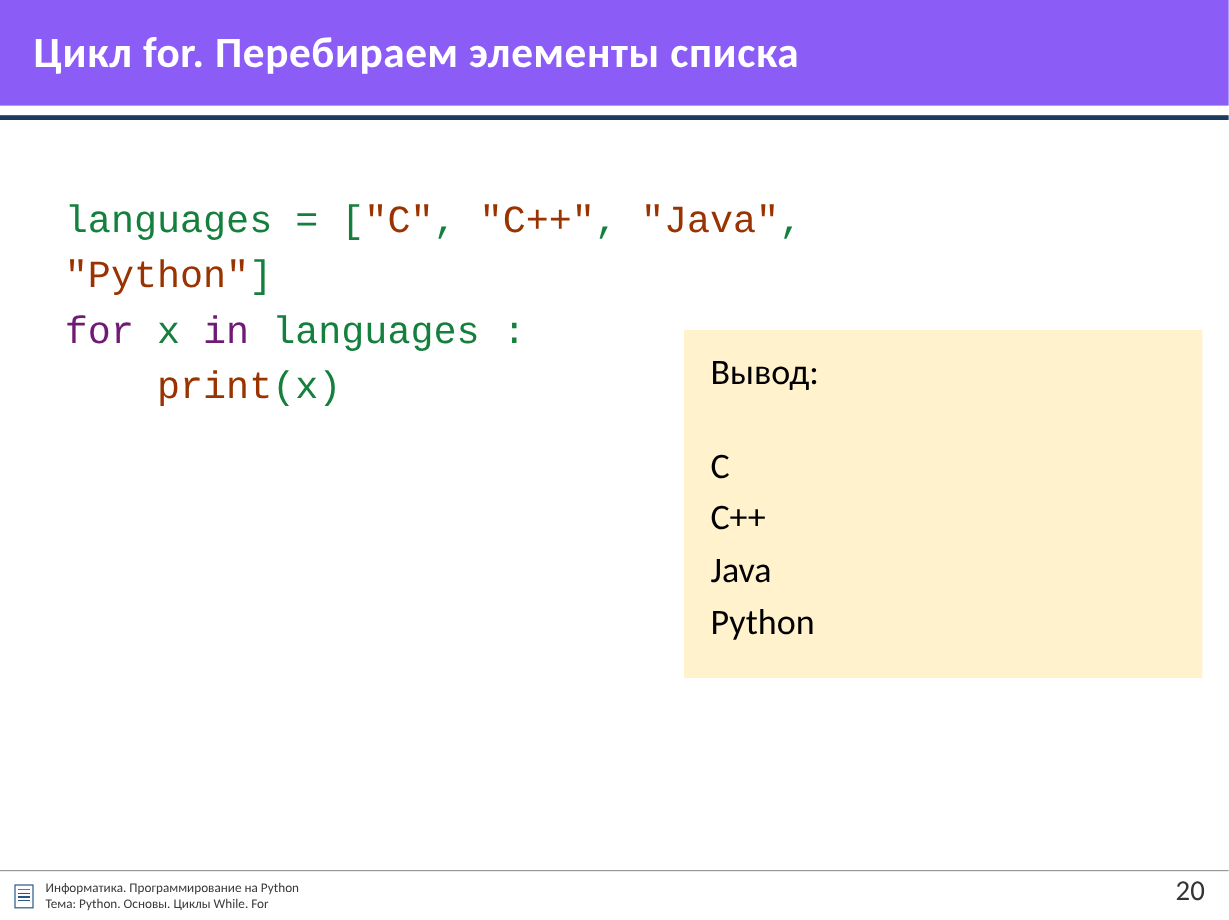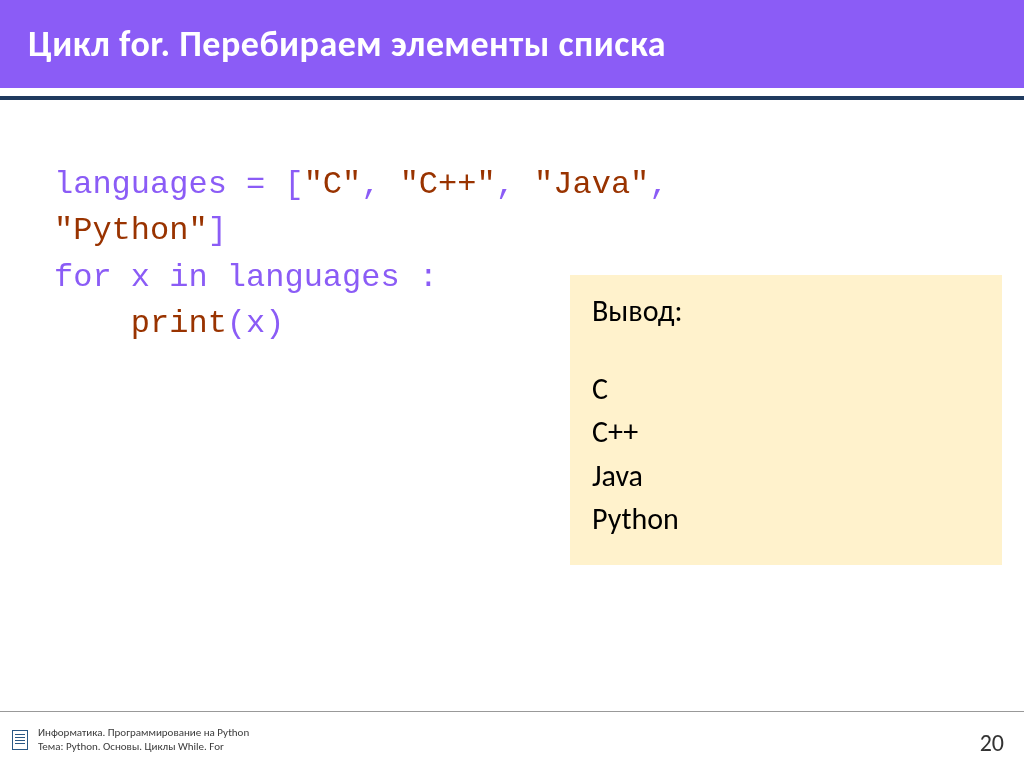--- a/index.html
+++ b/index.html
@@ -22,40 +22,40 @@
   }
   .content {
     padding: 62px 54px 0 54px;
     position: relative;
   }
   .code-block {
     font-family: "Courier New", monospace;
     font-size: 32px;
     line-height: 1.45;
   }
-  .tok-black { color: #8b5cf6; }
-  .tok-blue { color: #8b5cf6; }
+  .tok-black { color: #15803d; }
+  .tok-blue { color: #701a75; }
   .tok-brown { color: #993300; }
   .indent { display: inline-block; width: 4ch; }
   .output-box {
     position: absolute;
     top: 175px;
     left: 570px;
     width: 432px;
     background: #fff2cc;
     padding: 14px 22px 24px 22px;
     font-size: 30px;
     line-height: 1.45;
     color: #000;
   }
   .output-box .out-title { margin-bottom: 34px; }
   .footer {
     position: absolute;
     left: 0; right: 0; bottom: 0;
-    height: 56px;
+    height: 42px;
     border-top: 1px solid #999;
     display: flex;
     align-items: center;
     padding: 0 12px;
     background: #fff;
   }
   .footer-icon {
     width: 16px; height: 20px;
     border: 1px solid #2a5885;
     margin-right: 10px;

